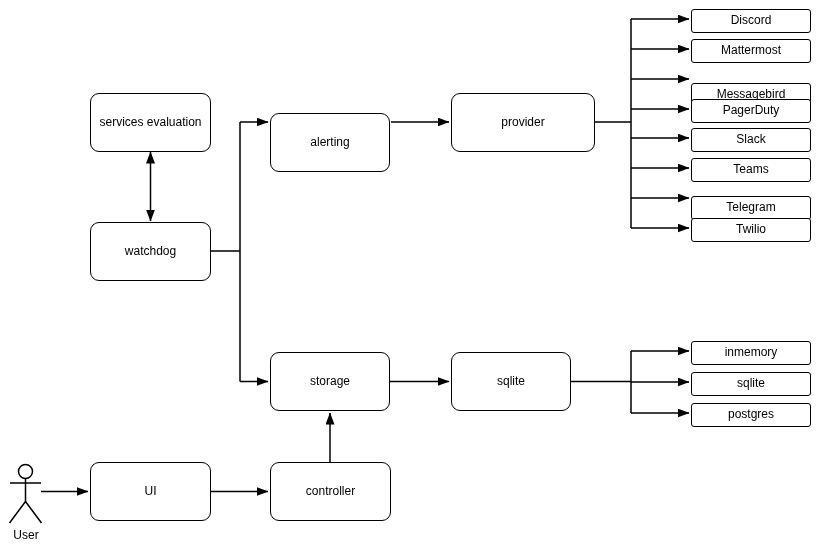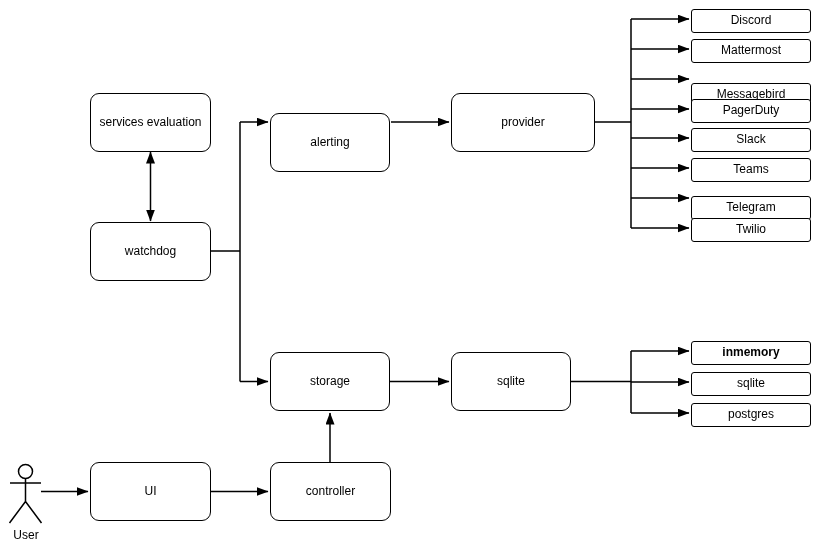--- a/index.html
+++ b/index.html
@@ -123,19 +123,19 @@
 
   <div class="box leaf" style="top:9px;">Discord</div>
   <div class="box leaf" style="top:39px;">Mattermost</div>
   <div class="box leaf" style="top:83px;">Messagebird</div>
   <div class="box leaf" style="top:99px;">PagerDuty</div>
   <div class="box leaf" style="top:128px;">Slack</div>
   <div class="box leaf" style="top:158px;">Teams</div>
   <div class="box leaf" style="top:188px;margin-top:8px;">Telegram</div>
   <div class="box leaf" style="top:218px;">Twilio</div>
 
-  <div class="box leaf" style="top:341px;font-weight:bold;">inmemory</div>
+  <div class="box leaf" style="top:341px;">inmemory</div>
   <div class="box leaf" style="top:372px;">sqlite</div>
   <div class="box leaf" style="top:403px;">postgres</div>
 
   <div class="caption" style="left:3px; top:528px; width:46px;">User</div>
 
 </div>
 
 </body></html>

